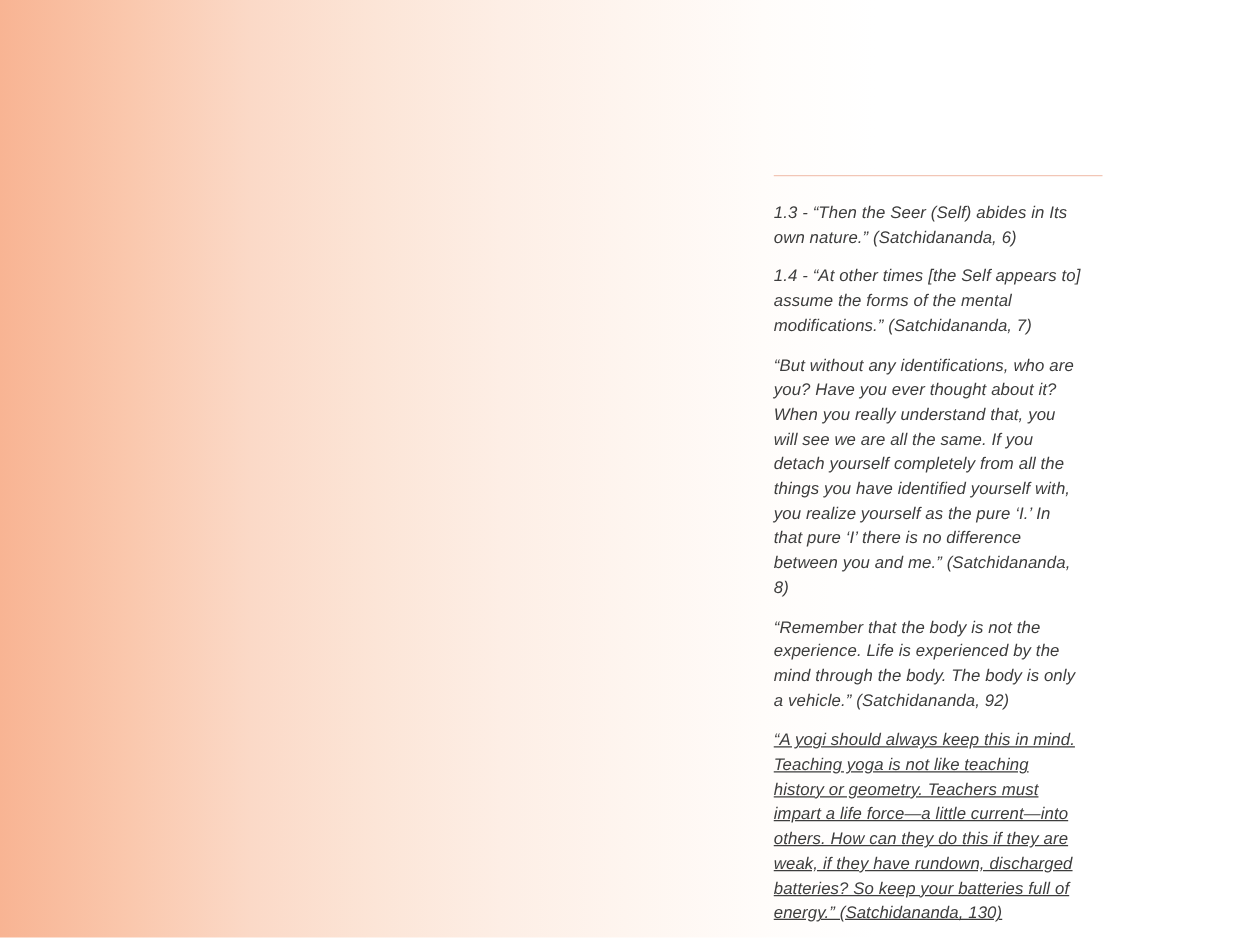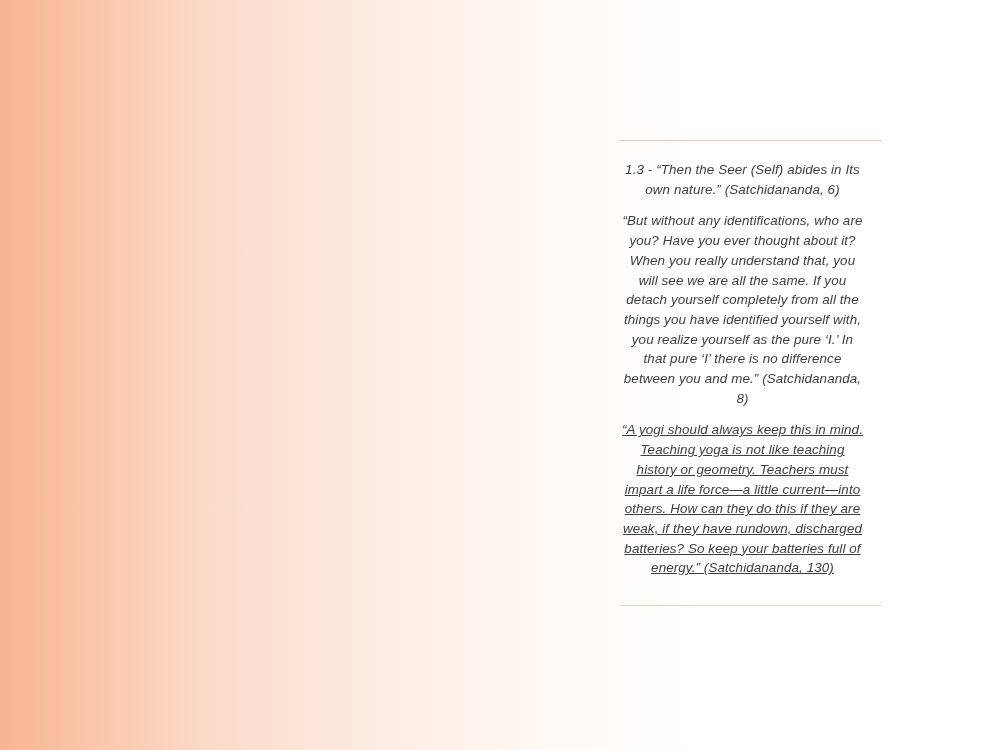--- a/index.html
+++ b/index.html
@@ -48,31 +48,32 @@
   .quote-body {
     padding: 19px 0 27px 0;
   }
   .quote-body p {
     margin: 0 16px 12px 0;
     font-size: 13.4px;
     line-height: 19.7px;
     font-style: italic;
     color: var(--text);
     letter-spacing: 0.1px;
-    text-align: center;
   }
   .quote-body p:last-child {
     margin-bottom: 0;
     text-decoration: underline;
   }
 </style>
 </head>
 <body>
 
 <div class="quote-section">
   <div class="divider top"></div>
   <div class="quote-body">
     <p>1.3 - “Then the Seer (Self) abides in Its own nature.” (Satchidananda, 6)</p>
+    <p>1.4 - “At other times [the Self appears to] assume the forms of the mental modifications.” (Satchidananda, 7)</p>
     <p>“But without any identifications, who are you? Have you ever thought about it? When you really understand that, you will see we are all the same. If you detach yourself completely from all the things you have identified yourself with, you realize yourself as the pure ‘I.’ In that pure ‘I’ there is no difference between you and me.” (Satchidananda, 8)</p>
+    <p>“Remember that the body is not the experience. Life is experienced by the mind through the body. The body is only a vehicle.” (Satchidananda, 92)</p>
     <p>“A yogi should always keep this in mind. Teaching yoga is not like teaching history or geometry. Teachers must impart a life force—a little current—into others. How can they do this if they are weak, if they have rundown, discharged batteries? So keep your batteries full of energy.” (Satchidananda, 130)</p>
   </div>
   <div class="divider bottom"></div>
 </div>
 
 </body></html>

